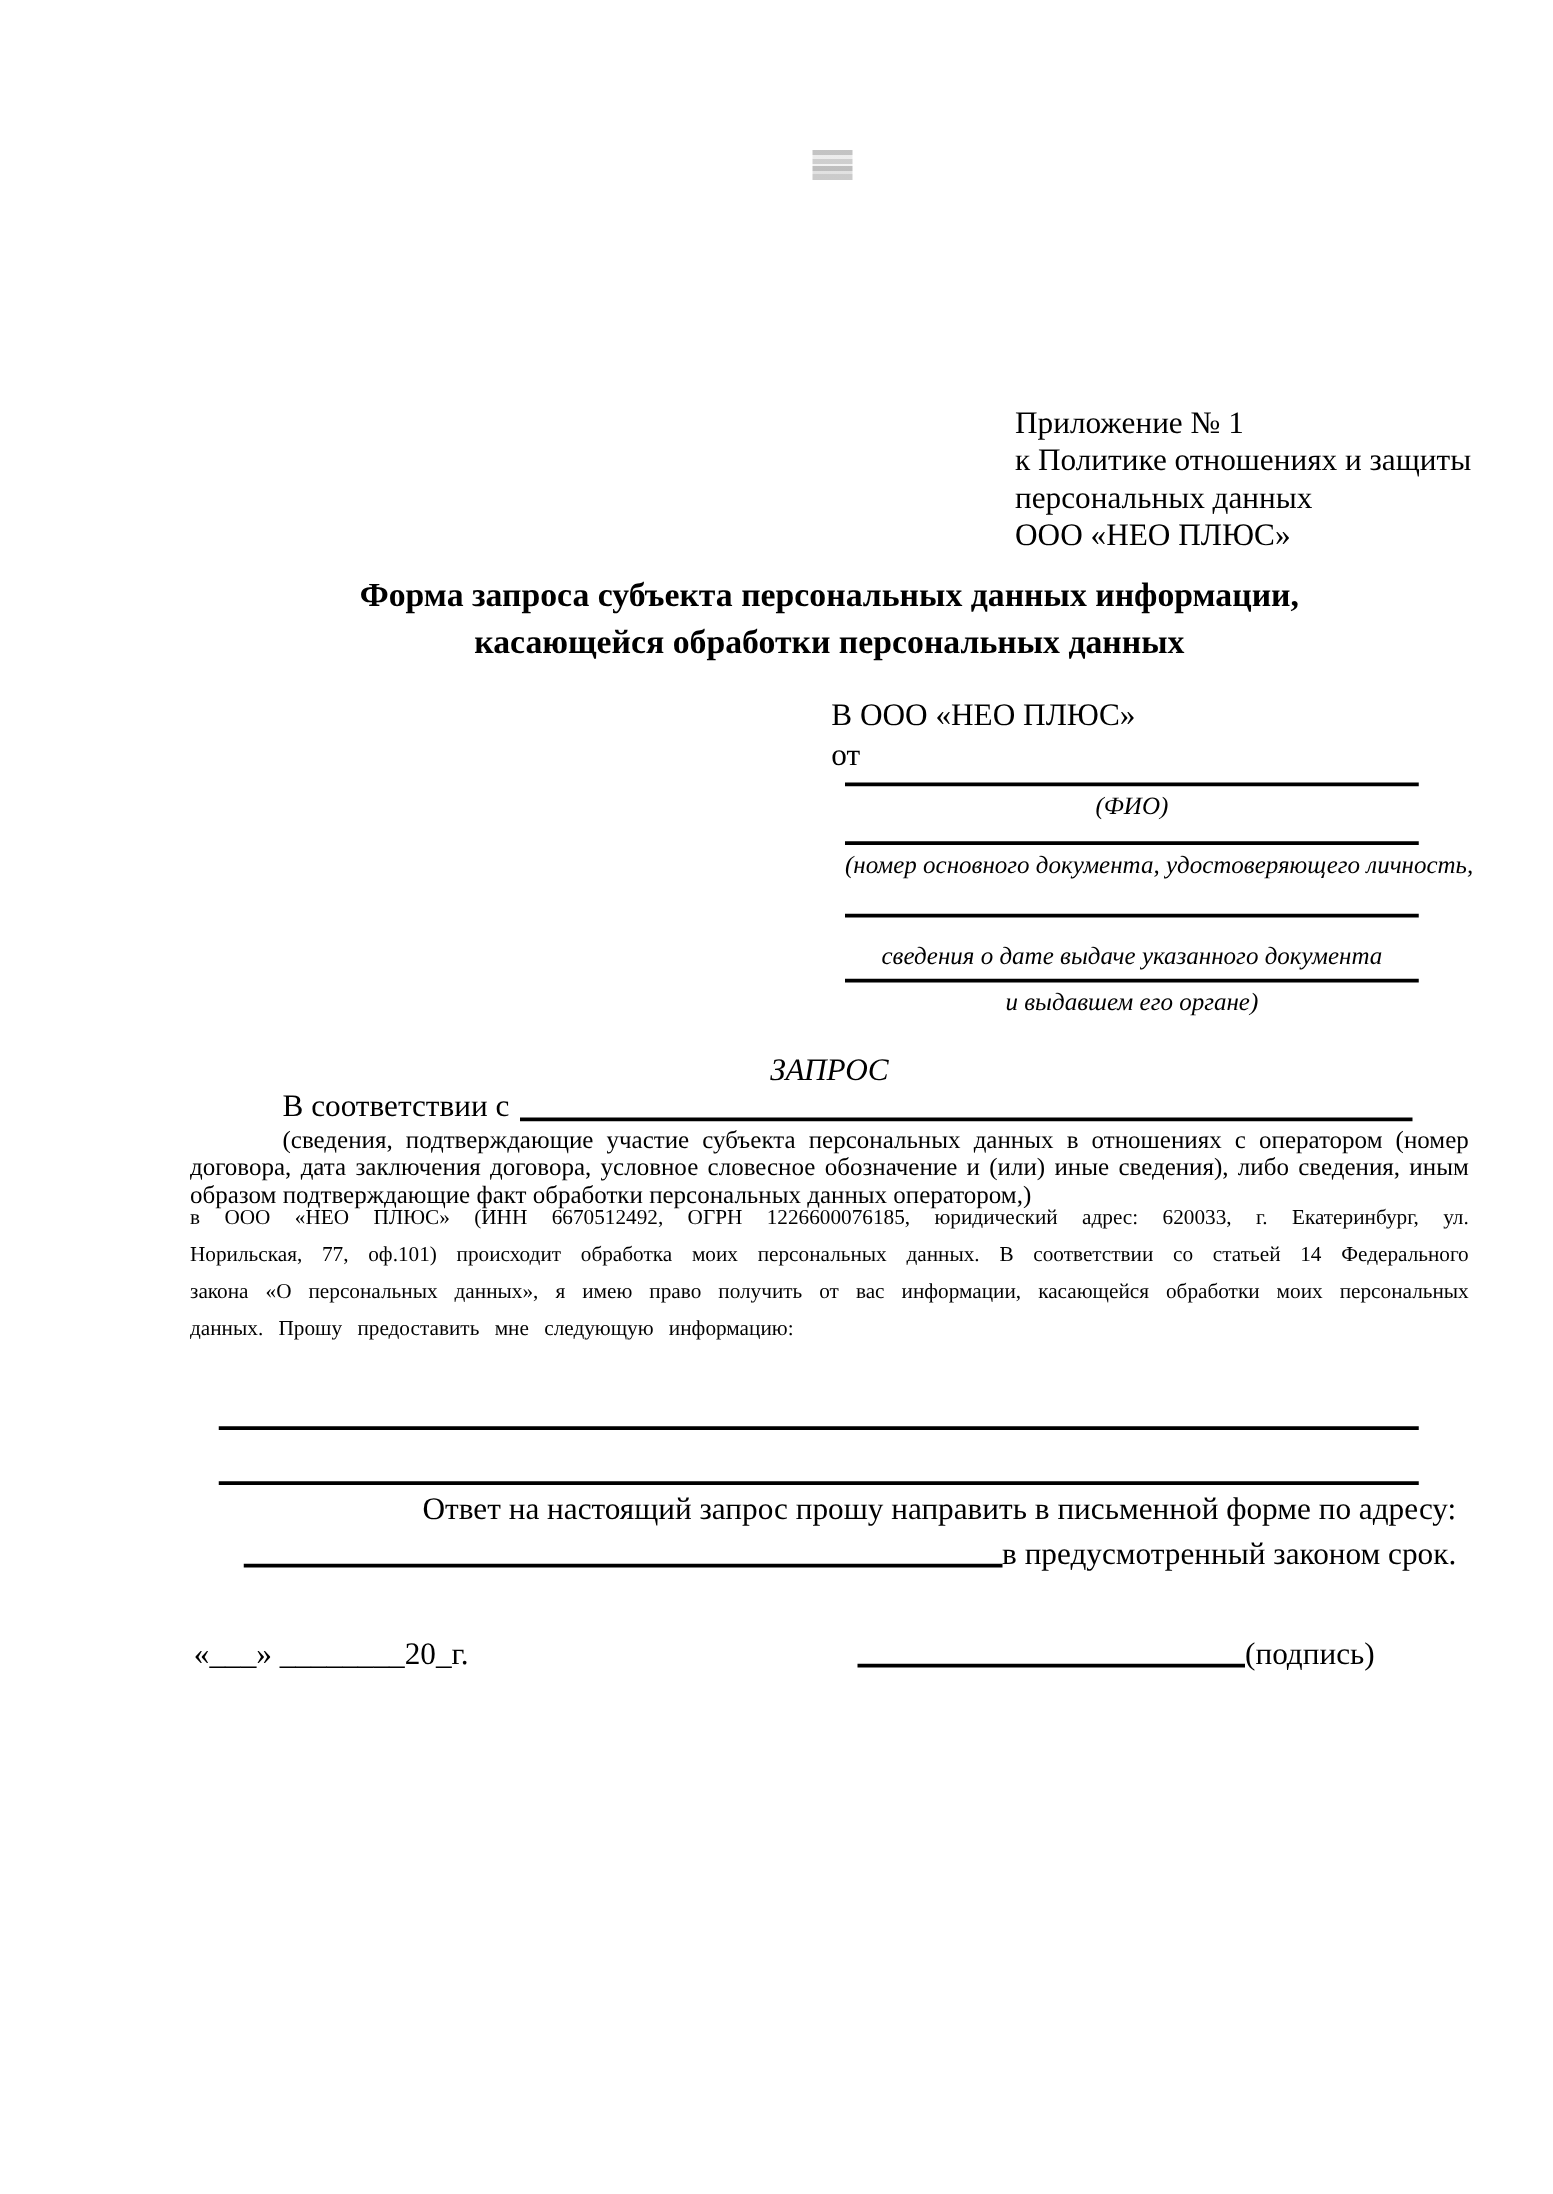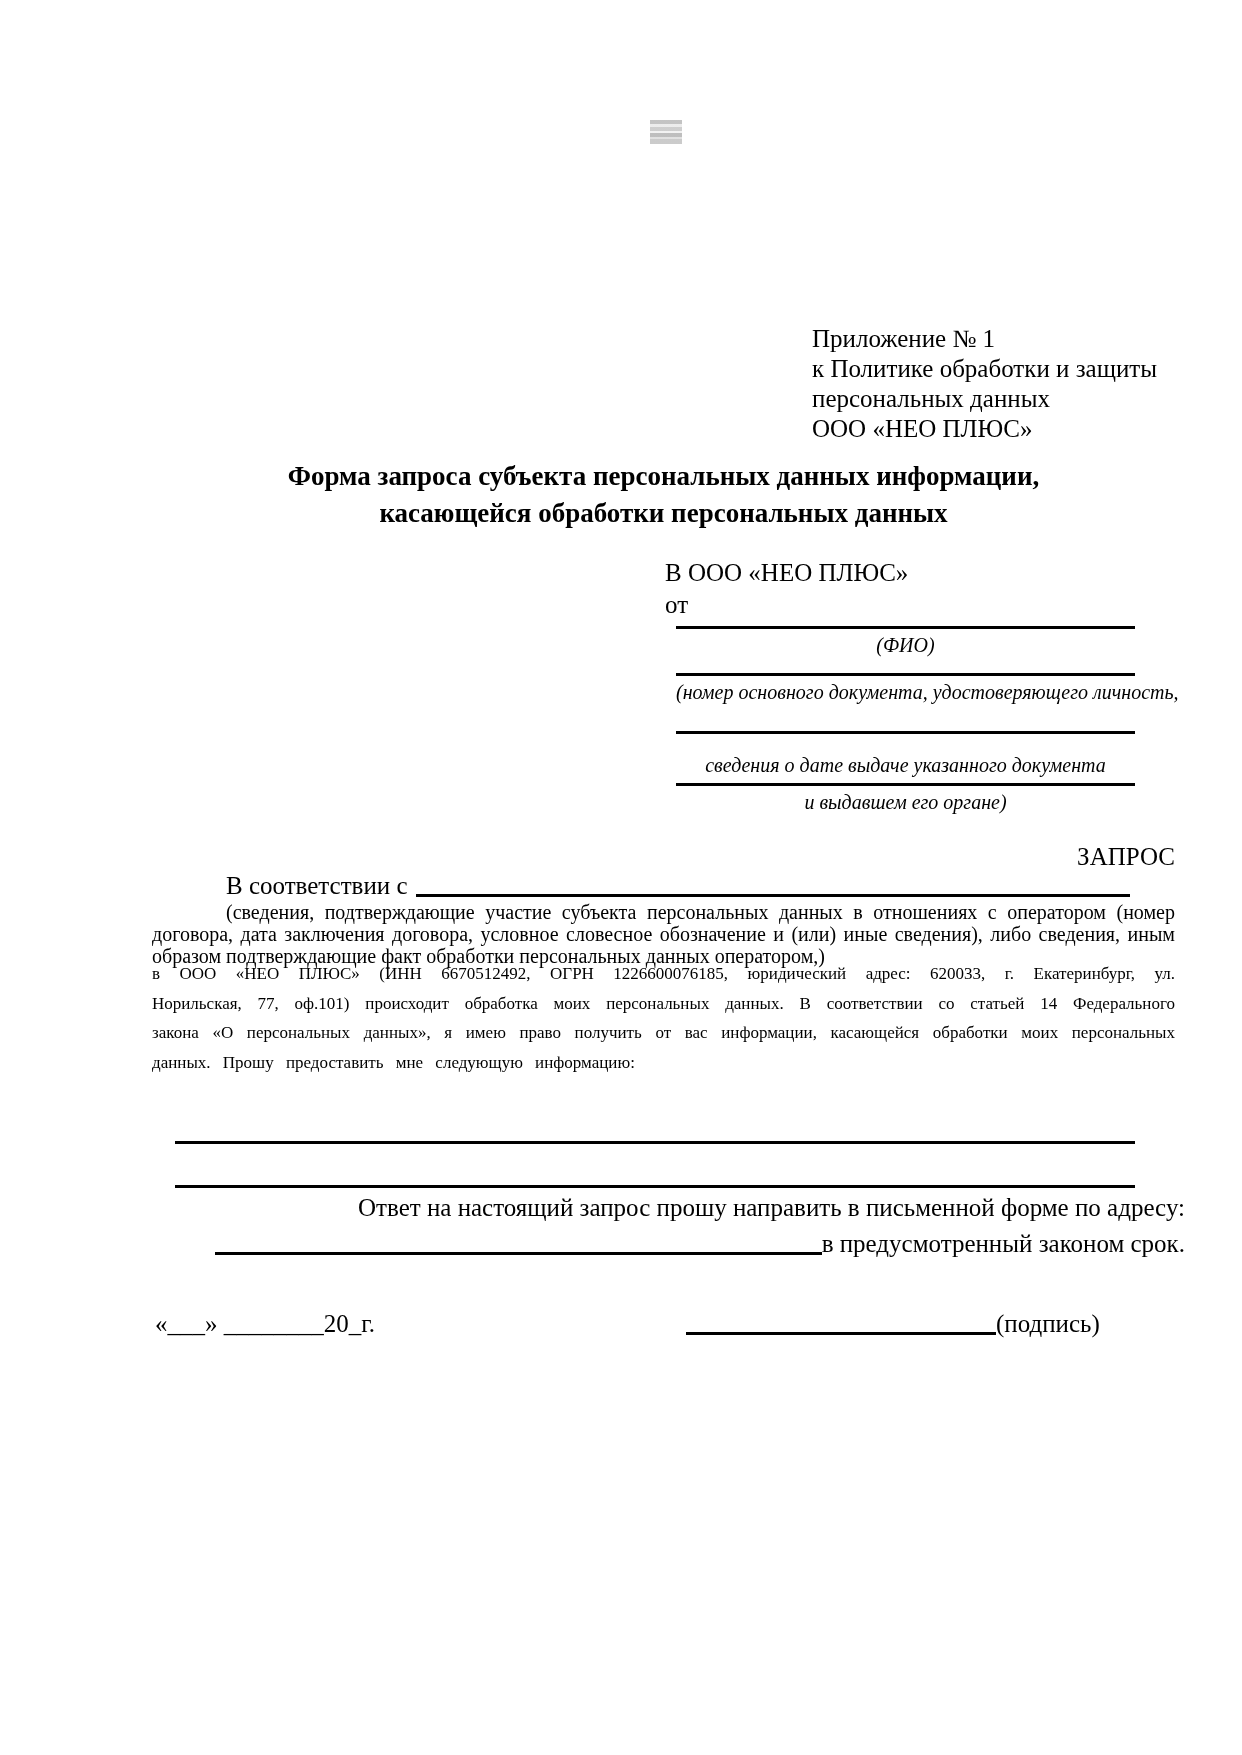--- a/index.html
+++ b/index.html
@@ -19,42 +19,42 @@
       #b9b9b9 0 4px,#e9e9e9 4px 7px,#c6c6c6 7px 11px,
       #f0f0f0 11px 13px,#b3b3b3 13px 17px,#dcdcdc 17px 19px,#c2c2c2 19px 24px);
     opacity:.85;
   }
   .appendix{left:812px;top:324px;font-size:25px;line-height:30px;white-space:nowrap;}
   .doc-title{left:152px;top:458px;width:1023px;text-align:center;font-weight:bold;font-size:27px;line-height:37px;}
   .addr-to{left:665px;top:559px;font-size:25px;white-space:nowrap;}
   .addr-from{left:665px;top:591px;font-size:25px;}
   .field-line{left:676px;width:459px;height:0;border-top:3px solid #000;}
   .field-cap{left:676px;width:459px;text-align:center;font-size:20px;white-space:nowrap;font-style:italic;}
-  .zapros{left:152px;top:843px;width:1023px;text-align:right;font-size:25px;}
+  .zapros{left:152px;top:843px;width:1023px;text-align:center;font-size:25px;font-style:italic;}
   .intro-row{left:226px;top:872px;width:904px;display:flex;font-size:25px;line-height:28px;}
   .intro-row .lbl{white-space:nowrap;}
   .fill{flex:1;border-bottom:3px solid #000;margin-bottom:3px;}
   .fineprint{left:152px;top:901px;width:1023px;font-size:20px;line-height:22px;text-align:justify;text-indent:74px;}
   .bodytext{left:152px;top:959px;width:1023px;font-size:17px;line-height:29.5px;text-align:justify;word-spacing:8px;}
   .blankline{left:175px;width:960px;height:0;border-top:3px solid #000;}
-  .reply{left:168px;top:1190px;width:1017px;text-align:right;font-size:25px;line-height:36px;}
+  .reply{left:148px;top:1190px;width:1017px;text-align:right;font-size:25px;line-height:36px;}
   .ufill{display:inline-block;border-bottom:3px solid #000;height:20px;vertical-align:-3px;}
   .date-blank{left:155px;top:1310px;font-size:25px;white-space:nowrap;}
   .sign{left:686px;top:1310px;font-size:25px;white-space:nowrap;}
 </style>
 </head>
 <body>
 
 <div id="page">
 
   <div class="abs logo"></div>
 
   <div class="abs appendix">
     <div>Приложение № 1</div>
-    <div>к Политике обработки и защиты</div>
+    <div>к Политике отношениях и защиты</div>
     <div>персональных данных</div>
     <div>ООО «НЕО ПЛЮС»</div>
   </div>
 
   <div class="abs doc-title">
     <div>Форма запроса субъекта персональных данных информации,</div>
     <div>касающейся обработки персональных данных</div>
   </div>
 
   <div class="abs addr-to">В ООО «НЕО ПЛЮС»</div>

